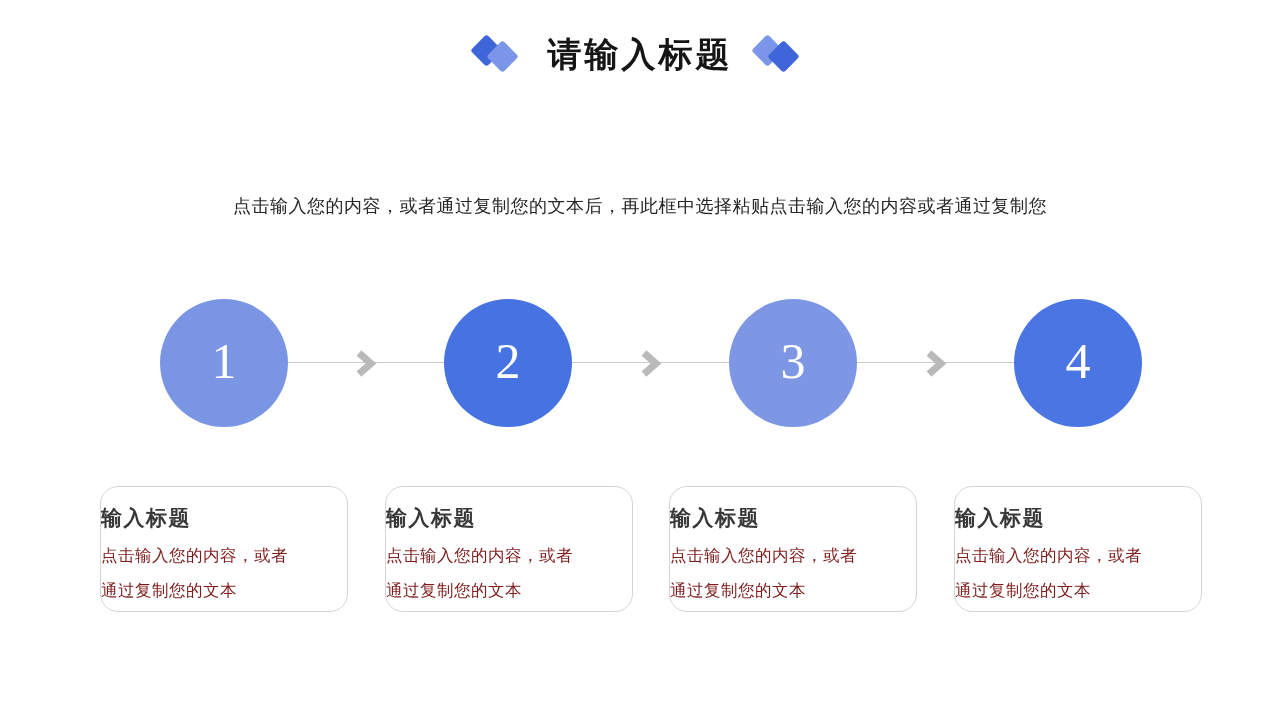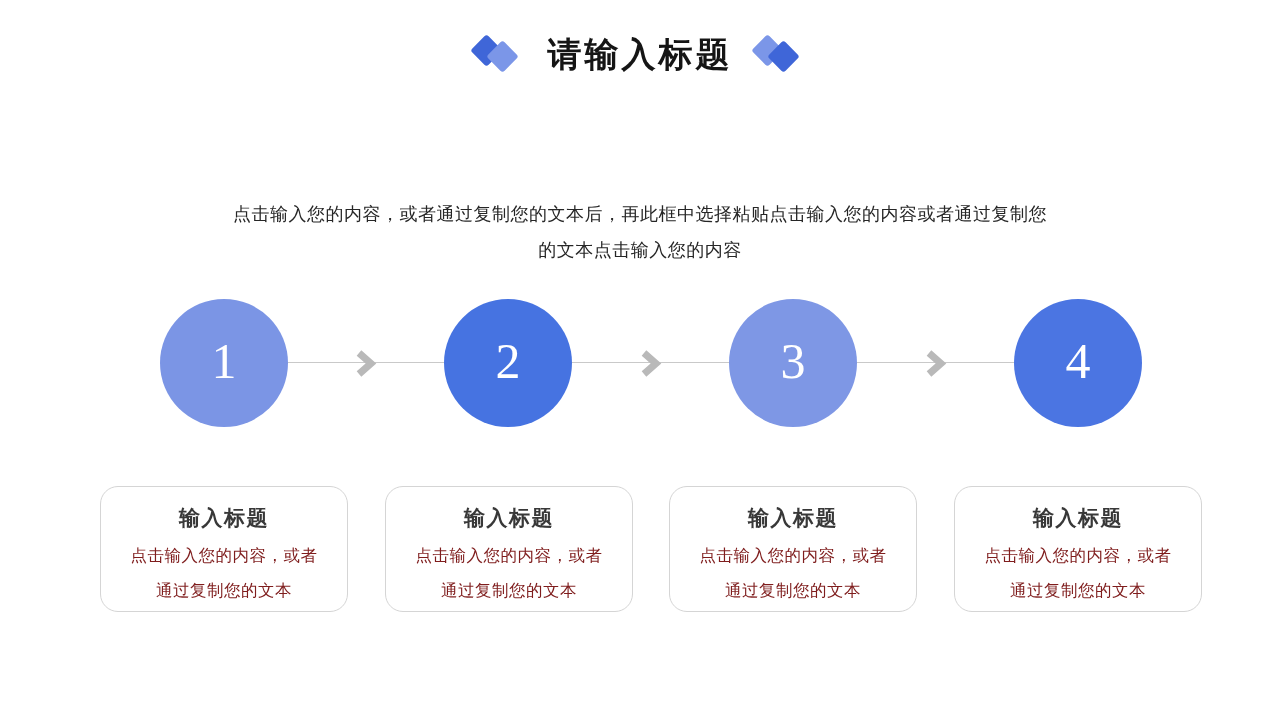--- a/index.html
+++ b/index.html
@@ -46,21 +46,21 @@
     font-weight: 700;
     color: #151515;
     letter-spacing: 3px;
     line-height: 48px;
     white-space: nowrap;
   }
 
   
   .intro {
     position: absolute;
-    top: 196px;
+    top: 188px;
     left: 0;
     width: 100%;
     text-align: center;
     font-size: 18px;
     color: #262626;
     line-height: 36px;
     letter-spacing: 0.5px;
   }
 
   
@@ -111,21 +111,21 @@
 
   
   .card {
     position: absolute;
     top: 486px;
     width: 248px;
     height: 126px;
     background: #ffffff;
     border: 1px solid #d5d5d5;
     border-radius: 18px;
-    text-align: center;
+    text-align: left;
     overflow: hidden;
   }
   .card-1 { left: 100px; }
   .card-2 { left: 385px; }
   .card-3 { left: 669px; }
   .card-4 { left: 954px; }
   .card-title {
     margin-top: 17px;
     font-size: 21px;
     font-weight: 700;
@@ -153,21 +153,20 @@
     </span>
     <div class="page-title">请输入标题</div>
     <span class="diamond-pair">
       <i class="diamond da" style="background: rgb(123, 150, 232);"></i>
       <i class="diamond db" style="background: rgb(63, 102, 216);"></i>
     </span>
   </div>
 
   <div class="intro">
     <div>点击输入您的内容，或者通过复制您的文本后，再此框中选择粘贴点击输入您的内容或者通过复制您</div>
-    <div>的文本点击输入您的内容</div>
   </div>
 
   <div class="process">
     <div class="connector-line" style="background: rgb(201, 201, 201);"></div>
 
     <span class="chevron chev-1" style="color: rgb(185, 185, 185);">
       <svg width="22" height="27" viewBox="0 0 22 27">
         <polyline points="4,3 16,13.5 4,24" fill="none" stroke="currentColor" stroke-width="7"></polyline>
       </svg>
     </span>

